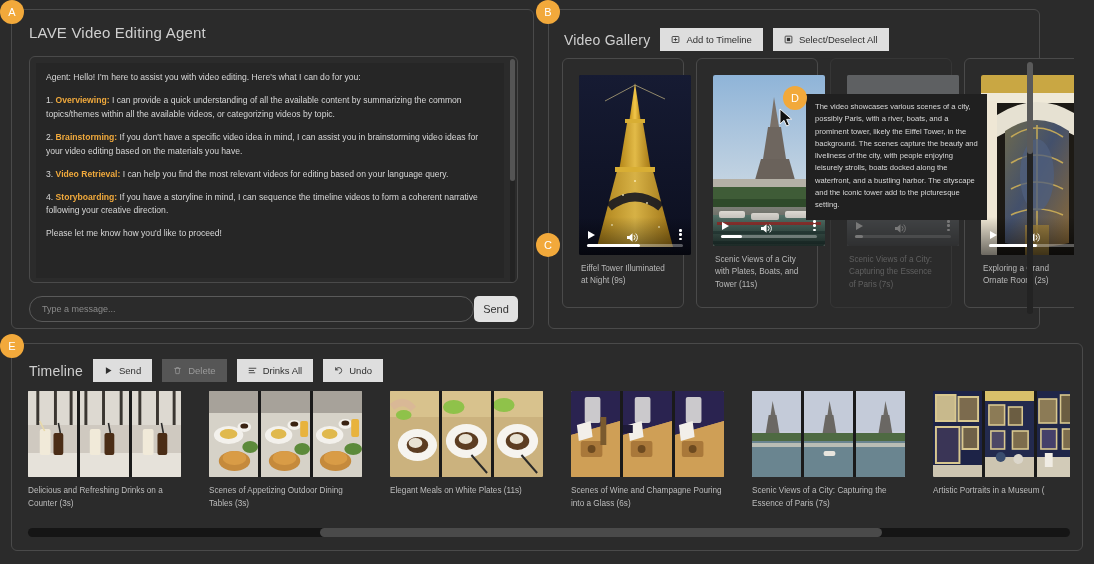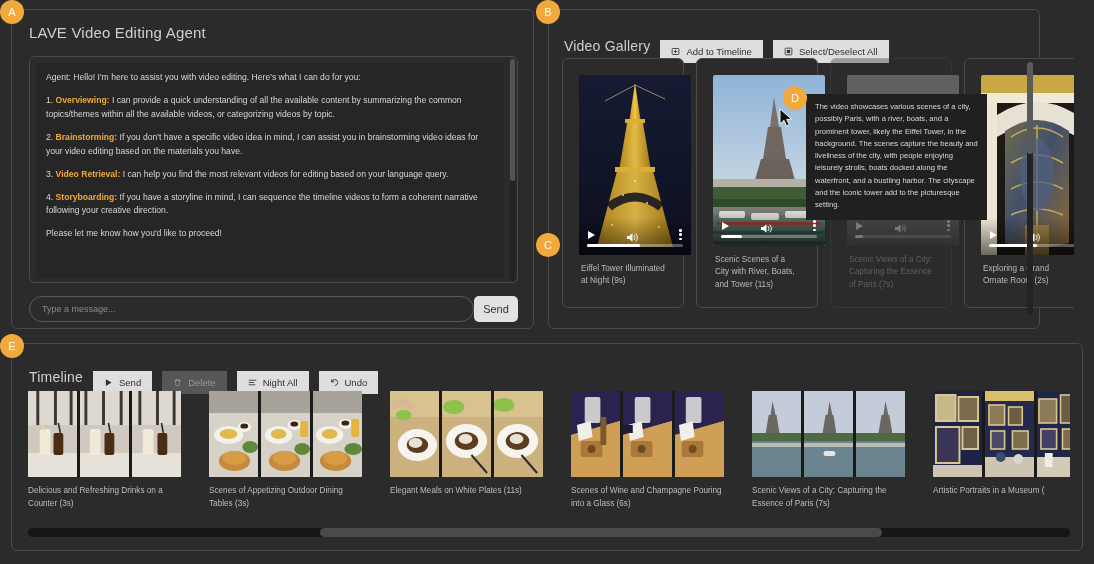--- a/index.html
+++ b/index.html
@@ -126,21 +126,20 @@
     display: inline-flex; align-items: center; gap: 6px;
     background: #dedede;
     border: none;
     border-radius: 0;
     color: #2f2f2f;
     font-size: 9.5px;
     padding: 6px 11px;
     cursor: pointer;
     font-family: "Liberation Sans", sans-serif;
     white-space: nowrap;
-    margin-top: 12px;
   }
   .lightbtn.disabled { background: #565656; color: #9a9a9a; cursor: default; }
   .mini-ico { display: inline-block; width: 9px; height: 9px; flex: none; }
 
   .g-scroll-area {
     position: absolute;
     left: 10px; top: 48px;
     width: 515px; height: 258px;
     overflow: hidden;
   }
@@ -435,21 +434,21 @@
             </div>
             <div class="vdots">
                 <i></i>
                 <i></i>
                 <i></i>
               </div>
             <div class="vbar">
                 <i style="width:22%"></i>
               </div>
           </div>
-          <div class="vcaption">Scenic Scenes of a City with River, Boats, and Tower (11s)</div>
+          <div class="vcaption">Scenic Views of a City with Plates, Boats, and Tower (11s)</div>
         </div>
 
         <div class="vcard dim">
           <div class="vthumb">
             <svg width="112" height="180" viewBox="0 0 112 180" preserveAspectRatio="none">
               <rect width="112" height="180" fill="#9aa0a6"></rect>
               <rect y="0" width="112" height="78" fill="#b9bec4"></rect>
               <path d="M58 34 L55 56 L62 56 Z" fill="#6e747a"></path>
               <path d="M52 56 L46 80 L70 80 L65 56 Z" fill="#6a7076"></path>
               <rect x="0" y="74" width="112" height="10" fill="#8d939a"></rect>
@@ -556,21 +555,21 @@
             </svg>
         </span>
         <span>Delete</span>
       </button>
       <button class="lightbtn">
         <span class="mini-ico">
           <svg viewBox="0 0 12 12" width="9" height="9">
               <path d="M1.5 3h9M1.5 6h6M1.5 9h7.5" stroke="#2f2f2f" stroke-width="1.1" stroke-linecap="round"></path>
             </svg>
         </span>
-        <span>Night All</span>
+        <span>Drinks All</span>
       </button>
       <button class="lightbtn">
         <span class="mini-ico">
           <svg viewBox="0 0 12 12" width="9" height="9">
               <path d="M2.4 5.2A4 4 0 117 10" fill="none" stroke="#2f2f2f" stroke-width="1.1" stroke-linecap="round"></path>
               <path d="M2.2 2.2v3h3" fill="none" stroke="#2f2f2f" stroke-width="1.1" stroke-linecap="round" stroke-linejoin="round"></path>
             </svg>
         </span>
         <span>Undo</span>
       </button>

